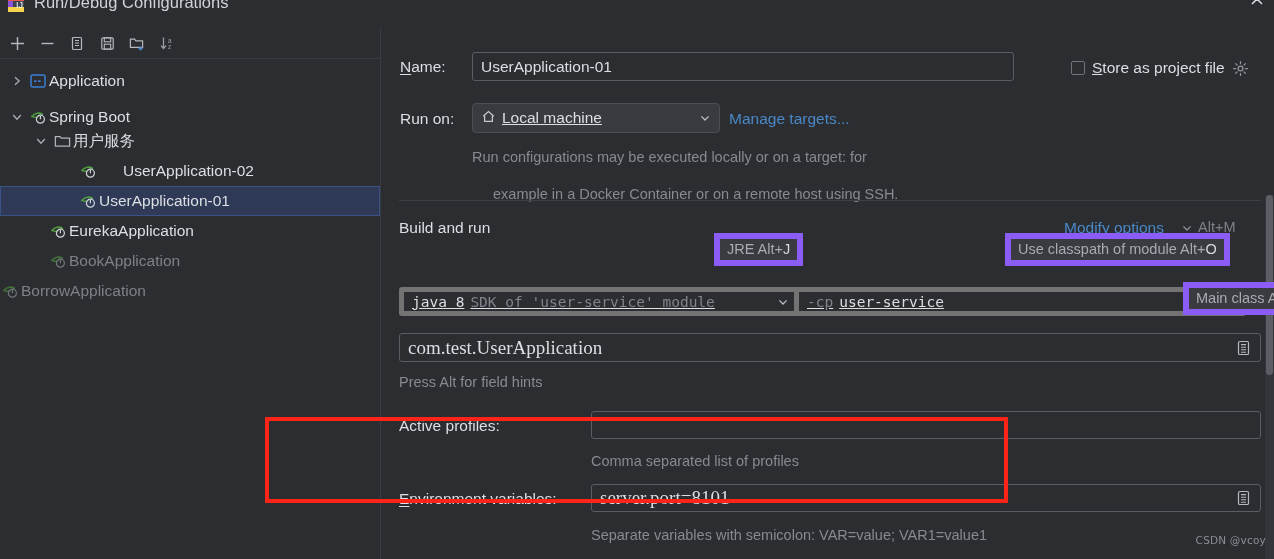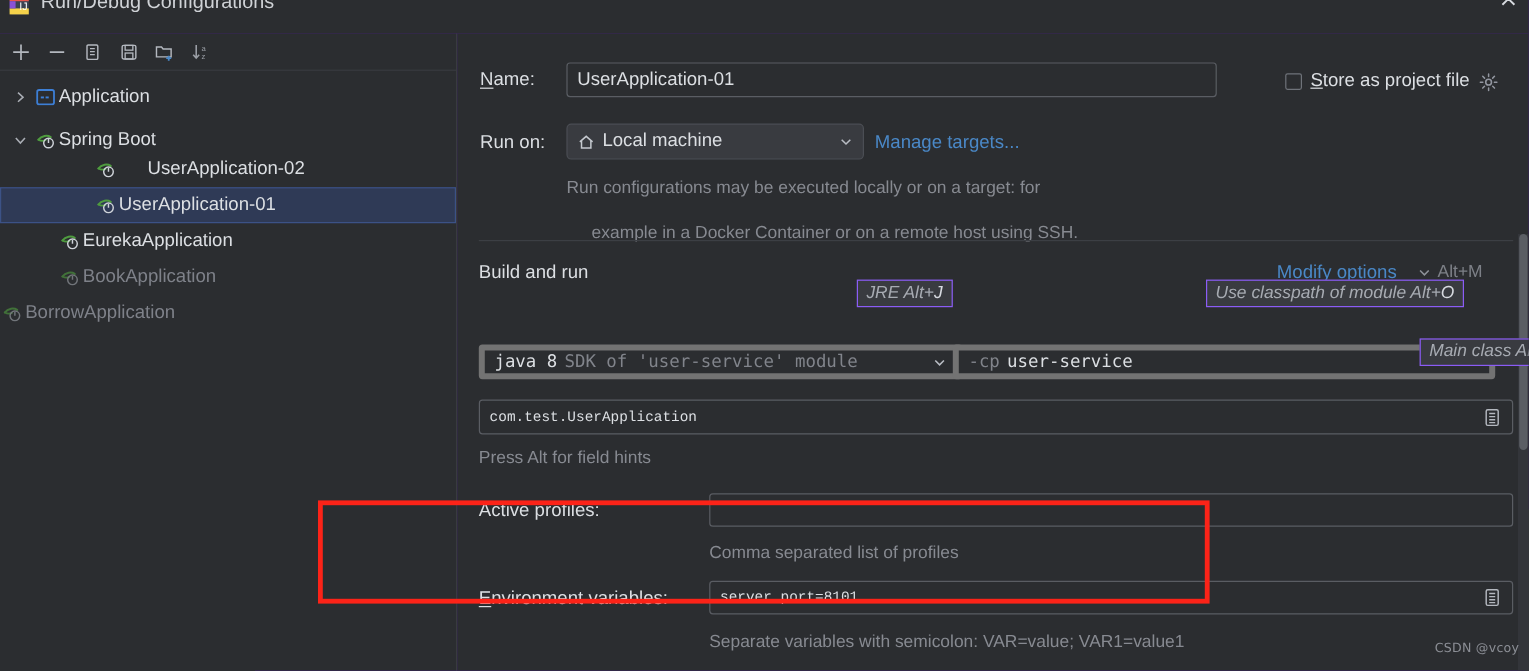--- a/index.html
+++ b/index.html
@@ -7,21 +7,21 @@
     margin: 0; padding: 0;
     width: 1274px; height: 559px;
     overflow: hidden;
     background: #2b2d30;
     font-family: "Liberation Sans", sans-serif;
     -webkit-font-smoothing: antialiased;
   }
   #root {
     position: relative;
     width: 1274px; height: 559px;
-    background: #4c1d95;
+    background: #7f1d1d;
     color: #dfe1e5;
   }
 
   
   .titlebar {
     position: absolute; left: 0; top: 0; width: 1274px; height: 28px;
     background: #2b2d30;
     overflow: hidden;
   }
   .titlebar-icon {
@@ -107,38 +107,38 @@
   .field {
     position: absolute;
     background: #2b2d30;
     border: 1px solid #5a5d63;
     border-radius: 3px;
     display: flex; align-items: center;
     padding: 0 8px;
     font-size: 15.5px; color: #dcdfe3;
   }
   .field.mono {
-    font-family: Liberation Mono, monospace;
-    font-size: 12px;
+    font-family: Liberation Serif, serif;
+    font-size: 19px;
   }
   .field .ftext { flex: 1 1 auto; overflow: hidden; white-space: nowrap; }
   .field .fbtn {
     flex: 0 0 auto; width: 18px; height: 18px; color: #b4b8bf;
     display: flex; align-items: center; justify-content: center;
   }
 
   .combo {
     position: absolute;
     background: #393b40;
     border: 1px solid #4b4e54;
     border-radius: 4px;
     display: flex; align-items: center; padding: 0 6px 0 8px;
     font-size: 15.5px; color: #dcdfe3; white-space: nowrap;
   }
-  .combo .ctext { flex: 1 1 auto; overflow: hidden; display: flex; align-items: center; gap: 6px; }
+  .combo .ctext { flex: 1 1 auto; overflow: hidden; display: flex; align-items: flex-start; gap: 6px; text-decoration: underline; }
   .combo .chev { flex: 0 0 auto; width: 16px; color: #b9bdc4; display:flex; align-items:center; justify-content:center;}
 
   .combo.flat {
     background: #2b2d30; border: 5px solid #737373; border-radius: 3px;
   }
   .combo.mono { font-family: "DejaVu Sans Mono", "Liberation Mono", monospace; font-size: 14.5px; }
 
   .link {
     position: absolute; font-size: 15.5px; color: #4a88c7; white-space: nowrap; cursor: default;
   }
@@ -154,27 +154,26 @@
   .cbox {
     width: 14px; height: 14px; border: 1px solid #6f737a; border-radius: 2px;
     background: #2b2d30; flex: 0 0 auto;
   }
   .gear { width: 17px; height: 17px; color: #9296a0; display:flex;align-items:center;justify-content:center; }
 
   
   .althint {
     position: absolute;
     background: #393b40;
-    border: 1px solid #8b5cf6;
+    border: 6px solid #8b5cf6;
     color: #a7abb2;
     font-size: 14.5px;
     padding: 2px 7px 3px 7px;
     white-space: nowrap;
     z-index: 40;
-    font-style: italic;
   }
   .althint .key { color: #d7dae0; }
 
   
   .vscroll {
     position: absolute; right: 0; top: 167px; width: 9px; height: 364px;
     background: #33353a;
   }
   .vthumb {
     position: absolute; left: 1px; top: 0; width: 7px; height: 180px;
@@ -289,20 +288,33 @@
           <svg width="17" height="15" viewBox="0 0 17 15">
             <path d="M2 6.4c2.6-3.6 7.6-4 10.3-2.2" stroke="#4f9c3f" stroke-width="1.7" fill="none" stroke-linecap="round"></path>
             <path d="M2 6.4c1.8 1 4.4 1.1 6 .3" stroke="#4f9c3f" stroke-width="1.5" fill="none" stroke-linecap="round"></path>
             <circle cx="10.4" cy="9.2" r="4" stroke="#cfd3d9" stroke-width="1.2" fill="none"></circle>
             <path d="M10.4 5.9 V9.2" stroke="#cfd3d9" stroke-width="1.2"></path>
           </svg>
         </span>
         <span class="tlabel">Spring Boot</span>
       </div>
 
+      <div class="trow" style="padding-left:32px;">
+        <span class="twist">
+          <svg width="12" height="12" viewBox="0 0 12 12">
+              <path d="M2.2 4 L6 8.2 L9.8 4" stroke="#a9adb4" stroke-width="1.3" fill="none"></path>
+            </svg>
+        </span>
+        <span class="ticon">
+          <svg width="17" height="14" viewBox="0 0 17 14">
+            <path d="M1.4 2.6h4.6l1.3 1.6h8.3v8H1.4z" stroke="#b0b4bb" stroke-width="1.25" fill="none"></path>
+          </svg>
+        </span>
+        <span class="tlabel">用户服务</span>
+      </div>
 
       <div class="trow" style="padding-left:78px;gap:24px;">
         <span class="ticon">
           <svg width="17" height="15" viewBox="0 0 17 15">
             <path d="M2 6.4c2.6-3.6 7.6-4 10.3-2.2" stroke="#4f9c3f" stroke-width="1.7" fill="none" stroke-linecap="round"></path>
             <path d="M2 6.4c1.8 1 4.4 1.1 6 .3" stroke="#4f9c3f" stroke-width="1.5" fill="none" stroke-linecap="round"></path>
             <circle cx="10.4" cy="9.2" r="4" stroke="#cfd3d9" stroke-width="1.2" fill="none"></circle>
             <path d="M10.4 5.9 V9.2" stroke="#cfd3d9" stroke-width="1.2"></path>
           </svg>
         </span>

